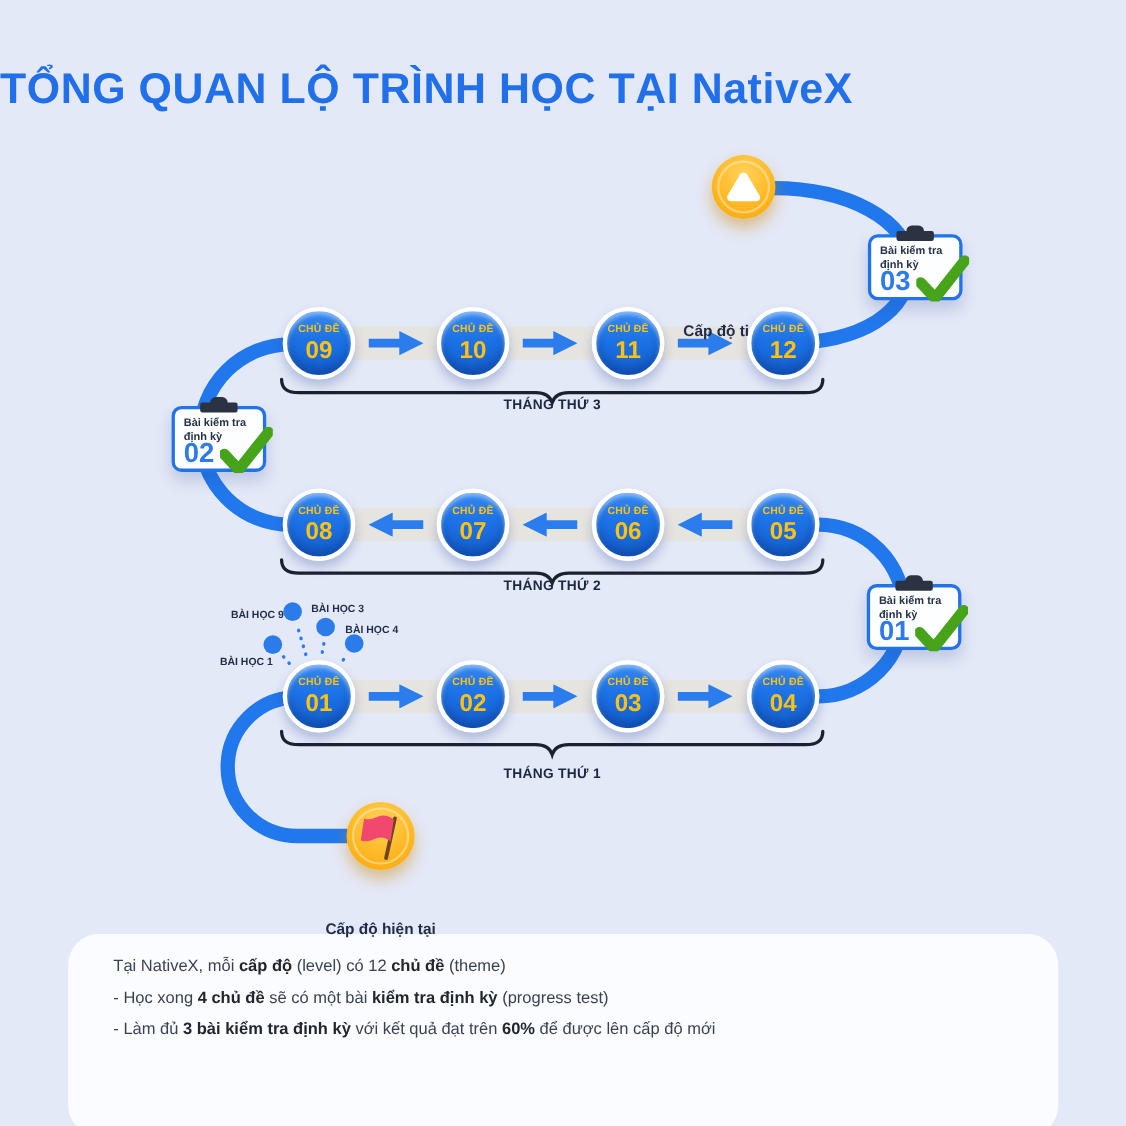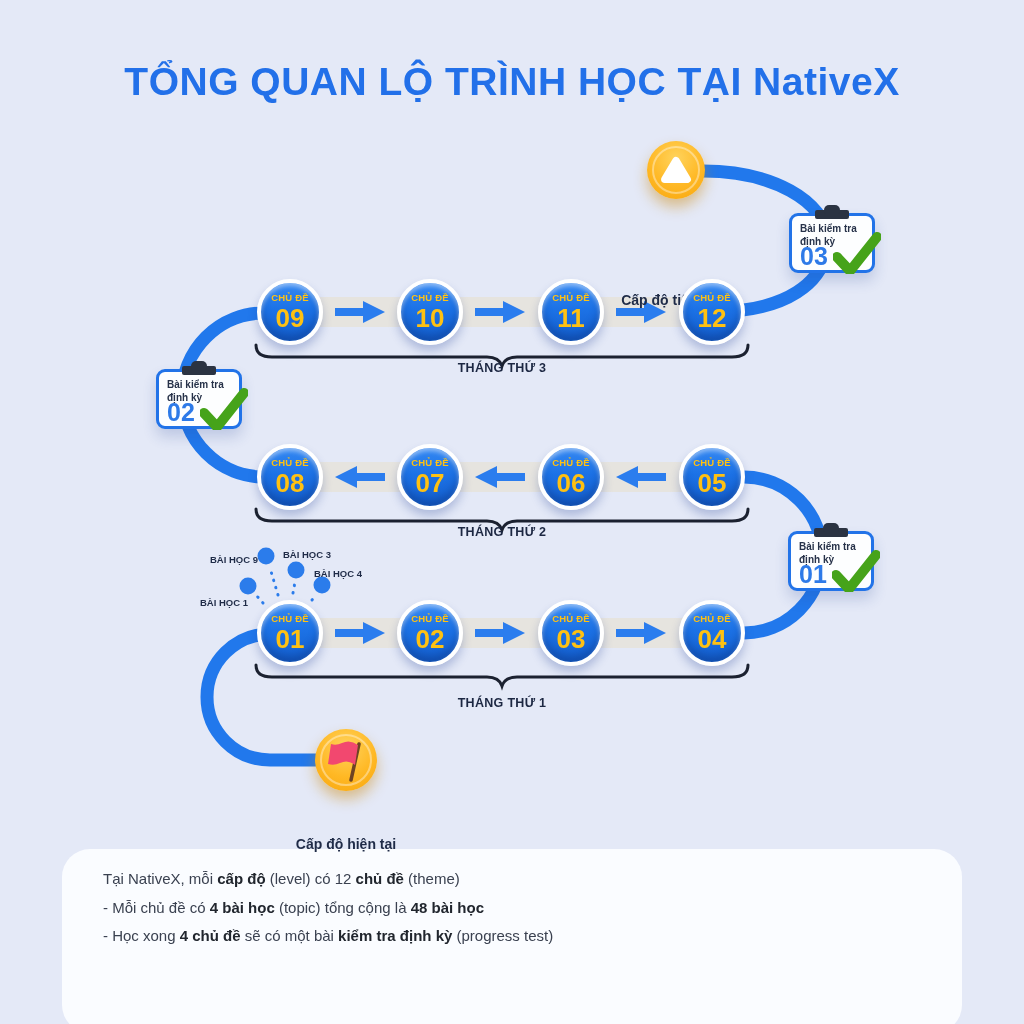--- a/index.html
+++ b/index.html
@@ -2,36 +2,36 @@
 <html><head>
 <meta charset="utf-8">
 <style>
   html,body{margin:0;padding:0;background:#cdd6ec;}
   .stage{
     position:relative;width:1024px;height:1024px;margin:0 auto;
     background:#e4e9f7;overflow:hidden;
     font-family:"Liberation Sans",sans-serif;
   }
   .page-title{
-    position:absolute;left:0;top:60px;width:1024px;text-align:center;
+    position:absolute;left:0;top:60px;width:1024px;
     font-size:39px;font-weight:800;color:#2270e9;letter-spacing:.5px;z-index:3;
   }
   
   .underlay{position:absolute;left:0;top:0;z-index:2;}
   
   .band{position:absolute;left:280px;width:452px;height:30px;background:#e6e4df;z-index:1;}
   
   .topic{
     position:absolute;width:58px;height:58px;border:4px solid #fff;border-radius:50%;
     background:linear-gradient(180deg,#3488f2 0%,#1c72e6 45%,#145fce 100%);
     box-shadow:inset 0 3px 4px rgba(255,255,255,.45), inset 0 -6px 9px rgba(8,40,110,.35), 0 6px 10px rgba(40,70,150,.28);
     display:flex;flex-direction:column;align-items:center;justify-content:center;z-index:4;
   }
   .t-label{font-size:9.5px;font-weight:800;color:#ffc112;line-height:1;letter-spacing:.2px;}
-  .t-num{font-size:26px;font-weight:800;color:#ffc112;line-height:1;margin-top:2px;}
+  .t-num{font-size:22px;font-weight:800;color:#ffc112;line-height:1;margin-top:2px;}
   
   .arrow{position:absolute;width:50px;height:22px;z-index:3;}
   .arrow.left{transform:scaleX(-1);}
   
   .clipboard{
     position:absolute;width:80px;height:54px;background:#fdfeff;
     border:3px solid #2273e8;border-radius:9px;z-index:5;
     box-shadow:0 8px 14px rgba(40,70,150,.20);
   }
   .clipboard::before{ 
@@ -218,18 +218,18 @@
     <svg width="46" height="48" viewBox="0 0 46 48">
       <line x1="36" y1="8" x2="28" y2="44" stroke="#6e4423" stroke-width="3.5" stroke-linecap="round"></line>
       <path d="M 35 9 Q 27 3 19 7 Q 13 10 8 8 L 5 28 Q 11 30 17 27 Q 25 23 32 29 Z" fill="#f2486f"></path>
     </svg>
   </div>
   <div class="lvl-label" style="left:256px;top:791px;">Cấp độ hiện tại</div>
 
   <div class="infobox">
     <div class="infobox-inner">
       <div class="info-line"><span>Tại NativeX, mỗi </span><b>cấp độ</b><span> (level) có 12 </span><b>chủ đề</b><span> (theme)</span></div>
-      <div class="info-line"><span>- Mỗi chủ đề có </span><b>4 bài học</b><span> (topic) tổng cộng là </span><b>48 bài học</b></div>
       <div class="info-line"><span>- Học xong </span><b>4 chủ đề</b><span> sẽ có một bài </span><b>kiểm tra định kỳ</b><span> (progress test)</span></div>
+      <div class="info-line"><span>- Làm đủ </span><b>3 bài kiểm tra định kỳ</b><span> với kết quả đạt trên </span><b>60%</b><span> để được lên cấp độ mới</span></div>
     </div>
   </div>
 
 </div>
 
 </body></html>

